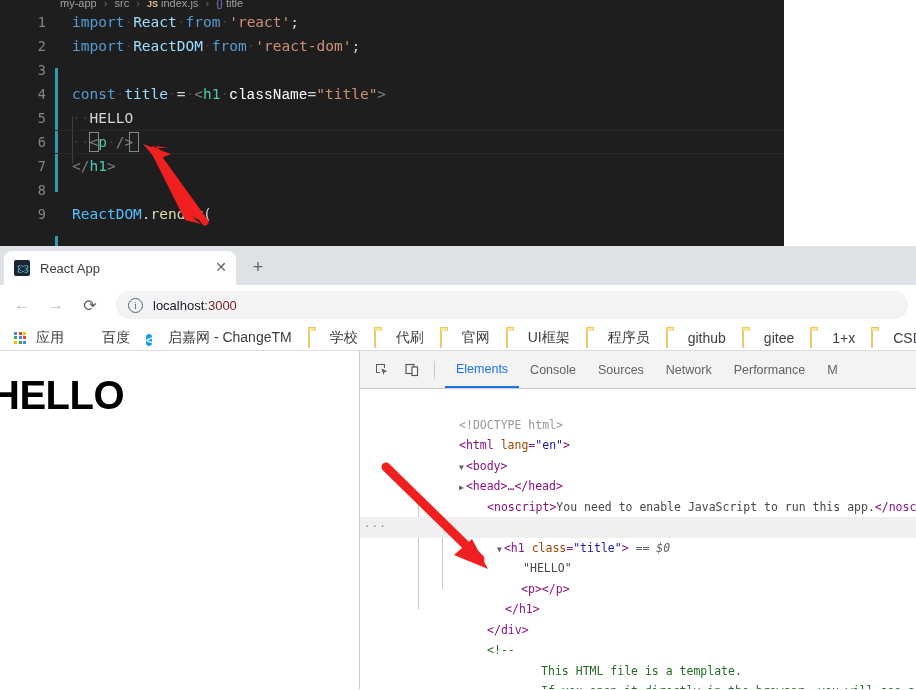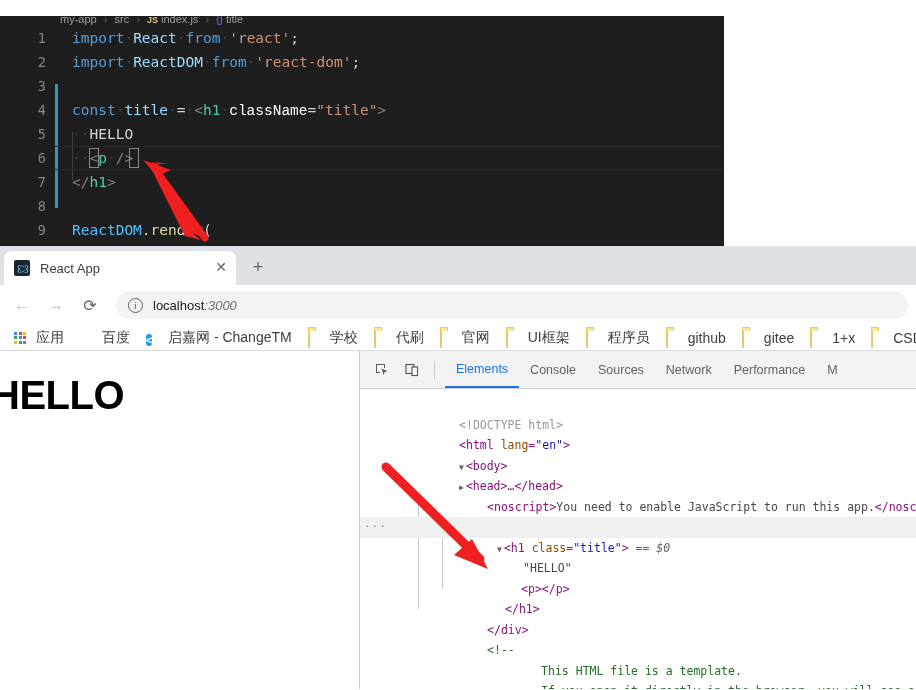--- a/index.html
+++ b/index.html
@@ -6,21 +6,21 @@
   html, body {
     width: 916px; height: 690px;
     overflow: hidden;
     background: #ffffff;
     font-family: "Liberation Sans", sans-serif;
   }
   #root-screen { position: relative; width: 916px; height: 690px; overflow: hidden; }
 
   
   .editor {
-    position: absolute; left: 0; top: 16px; width: 724px; height: 246px;
+    position: absolute; left: 0; top: 0; width: 784px; height: 246px;
     background: #1e1e1e; overflow: hidden;
   }
   .breadcrumb {
     position: absolute; left: 0; top: -4px; height: 14px; width: 100%;
     color: #a9a9a9; font-size: 11px; font-family: "Liberation Sans", sans-serif;
     white-space: nowrap; padding-left: 60px; line-height: 14px;
     background: #1e1e1e;
   }
   .breadcrumb .crumb { color: #a0a0a0; }
   .breadcrumb .sep { color: #6b6b6b; margin: 0 4px; }
@@ -121,21 +121,21 @@
     display: flex; align-items: center; padding: 0 12px; margin-left: 6px;
     max-width: 100%;
   }
   .omni-info {
     width: 15px; height: 15px; border: 1.3px solid #5f6368; border-radius: 50%;
     font-size: 10px; line-height: 13px; text-align: center; color: #5f6368;
     margin-right: 10px; flex: 0 0 15px; font-family: "Liberation Serif", serif;
   }
   .omni-url { font-size: 13px; color: #202124; }
   .omni-url .host { color: #202124; }
-  .omni-url .port { color: #737373; font-style: italic; }
+  .omni-url .port { color: #7f1d1d; }
 
   .bookmarks {
     height: 26px; background: #ffffff; display: flex; align-items: center;
     padding: 0 6px; border-bottom: 1px solid #dadce0; overflow: hidden;
   }
   .bm {
     display: flex; align-items: center; height: 22px; padding: 0 8px;
     border-radius: 4px; white-space: nowrap; flex: 0 0 auto;
   }
   .bm-label { font-size: 14px; color: #3c4043; }

